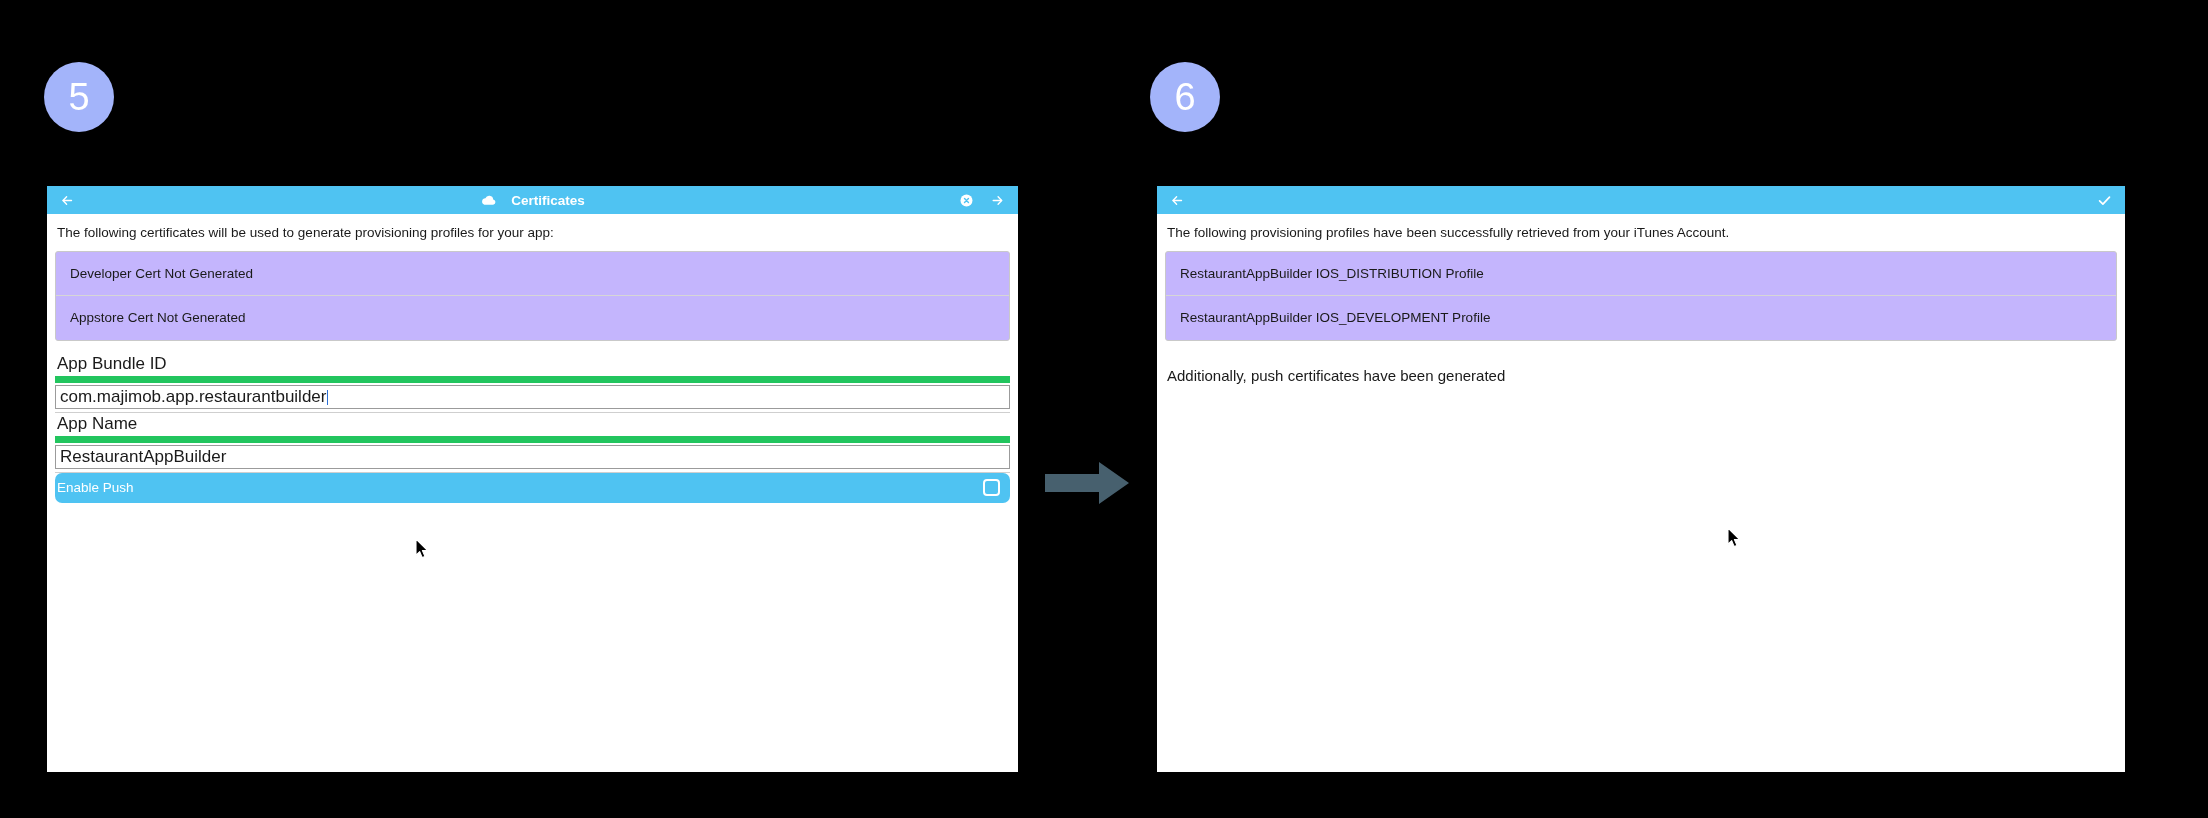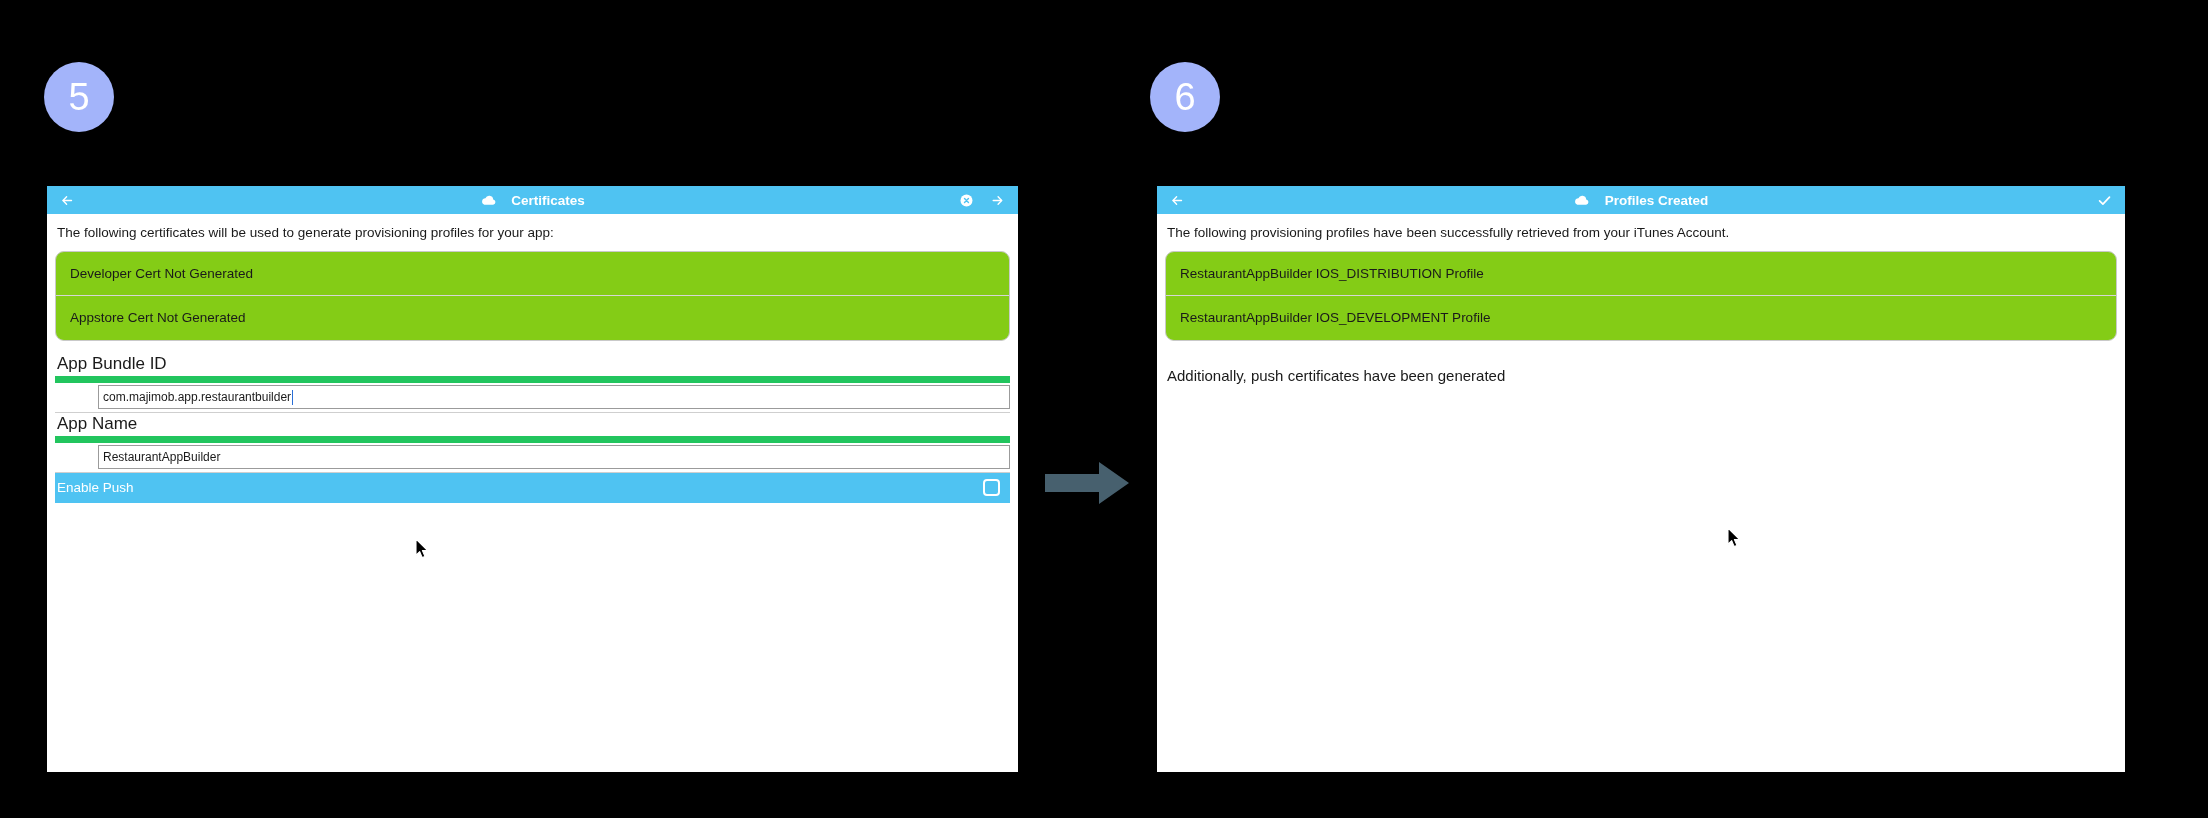--- a/index.html
+++ b/index.html
@@ -93,22 +93,22 @@
   .intro-text {
     font-size: 13.5px;
     color: #1a1a1a;
     padding: 11px 2px 9px 2px;
     line-height: 1.25;
   }
 
   
   .card-list {
     border: 1px solid #c9c9c9;
-    border-radius: 9px;
-    background: #84cc16;
+    border-radius: 3px;
+    background: #c4b5fd;
     overflow: hidden;
     margin-bottom: 12px;
   }
   .card-row {
     height: 44px;
     display: flex;
     align-items: center;
     padding: 0 14px;
     font-size: 13.5px;
     color: #1a1a1a;
@@ -134,46 +134,46 @@
     align-items: center;
     box-sizing: border-box;
     border-bottom: 1px solid #cfcfcf;
   }
   .field-input {
     flex: 1;
     height: 24px;
     border: 1px solid #9b9b9b;
     background: #ffffff;
     font-family: "Liberation Sans", sans-serif;
-    font-size: 12px;
+    font-size: 17px;
     color: #1a1a1a;
     padding: 0 4px;
     box-sizing: border-box;
     outline: none;
     display: flex;
     align-items: center;
     position: relative;
-    margin-left: 43px;
   }
   .caret {
     display: inline-block;
     width: 1px;
     height: 15px;
     background: #2a6fd6;
     margin-left: 1px;
   }
 
   .toggle-row {
     height: 30px;
     background: #4fc3f2;
     display: flex;
     align-items: center;
     justify-content: space-between;
     padding: 0 10px 0 2px;
     box-sizing: border-box;
+    border-radius: 7px;
   }
   .toggle-row .toggle-label {
     font-size: 13.5px;
     color: #ffffff;
   }
   .checkbox {
     width: 17px;
     height: 17px;
     border: 2px solid #ffffff;
     border-radius: 4px;
@@ -291,28 +291,20 @@
 
   <div class="titlebar">
     <div class="tb-left">
       <span class="tb-icon">
         <svg width="17" height="17" viewBox="0 0 17 17" fill="none" stroke="#ffffff" stroke-width="1.4" stroke-linecap="round" stroke-linejoin="round">
           <path d="M12.5 8.5H4.2"></path>
             <path d="M7.6 4.8L4.0 8.5l3.6 3.7"></path>
         </svg>
       </span>
     </div>
-    <div class="tb-center">
-      <span class="tb-icon">
-        <svg width="16" height="13" viewBox="0 0 20 14" fill="#ffffff">
-          <path d="M15.3 5.6A5.1 5.1 0 0 0 5.5 4.3 4.1 4.1 0 0 0 4.2 12.3h11a3.4 3.4 0 0 0 .1-6.7z"></path>
-        </svg>
-      </span>
-      <span>Profiles Created</span>
-    </div>
     <div class="tb-right">
       <span class="tb-icon">
         <svg width="17" height="17" viewBox="0 0 17 17" fill="none" stroke="#ffffff" stroke-width="1.7" stroke-linecap="round" stroke-linejoin="round">
           <path d="M3.6 8.9l3.3 3.3 6.6-7.0"></path>
         </svg>
       </span>
     </div>
   </div>
 
   <div class="panel-body">

